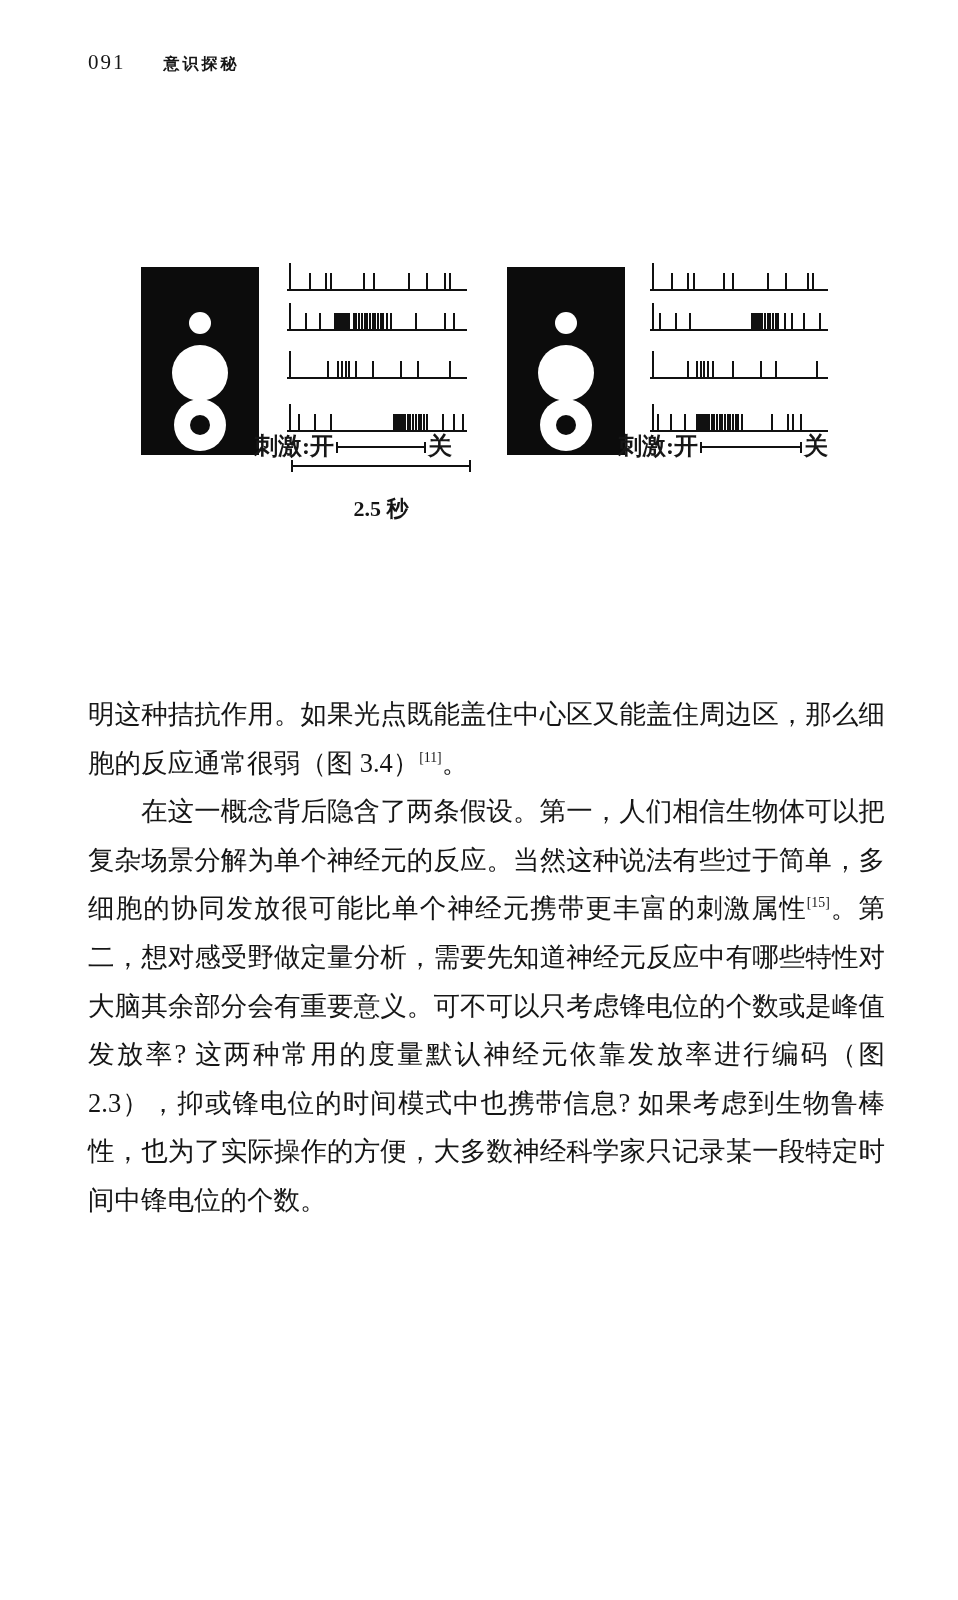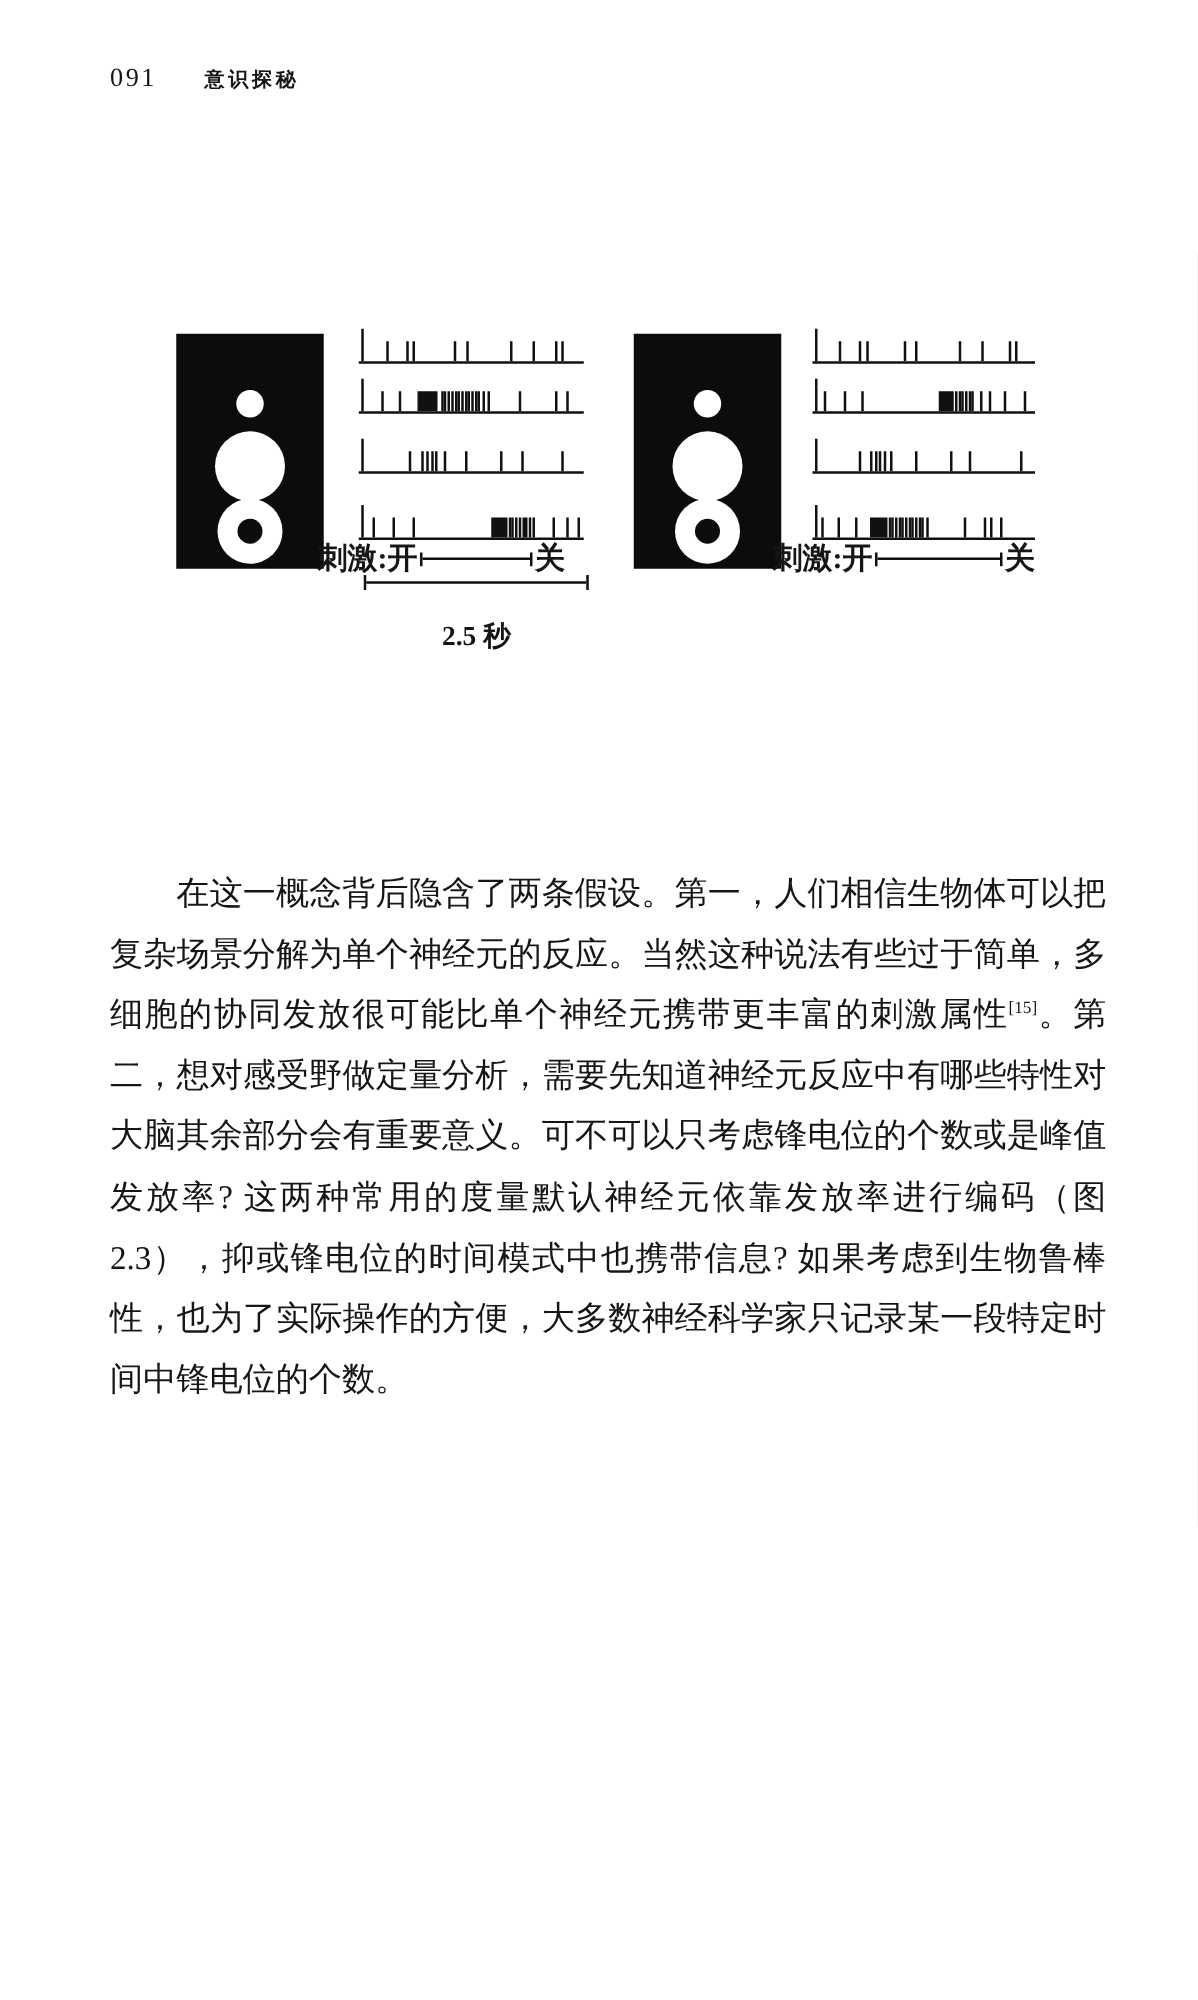--- a/index.html
+++ b/index.html
@@ -235,16 +235,17 @@
     <div class="stim-label left"><span>刺激:开</span><span class="stim-line"></span><span>关</span></div>
 
     <div class="stim-label right"><span>刺激:开</span><span class="stim-line"></span><span>关</span></div>
 
     <div class="scale-bar"></div>
     <div class="scale-label">2.5 秒</div>
   </div>
 
 
   <div class="body-text">
+      <p class="">明这种拮抗作用。如果光点既能盖住中心区又能盖住周边区，那么细胞的反应通常很弱（图 3.4）<sup>[11]</sup>。</p>
       <p class="indent">在这一概念背后隐含了两条假设。第一，人们相信生物体可以把复杂场景分解为单个神经元的反应。当然这种说法有些过于简单，多细胞的协同发放很可能比单个神经元携带更丰富的刺激属性<sup>[15]</sup>。第二，想对感受野做定量分析，需要先知道神经元反应中有哪些特性对大脑其余部分会有重要意义。可不可以只考虑锋电位的个数或是峰值发放率? 这两种常用的度量默认神经元依靠发放率进行编码（图 2.3），抑或锋电位的时间模式中也携带信息? 如果考虑到生物鲁棒性，也为了实际操作的方便，大多数神经科学家只记录某一段特定时间中锋电位的个数。</p>
     </div>
 
 </div>
 
 </body></html>

